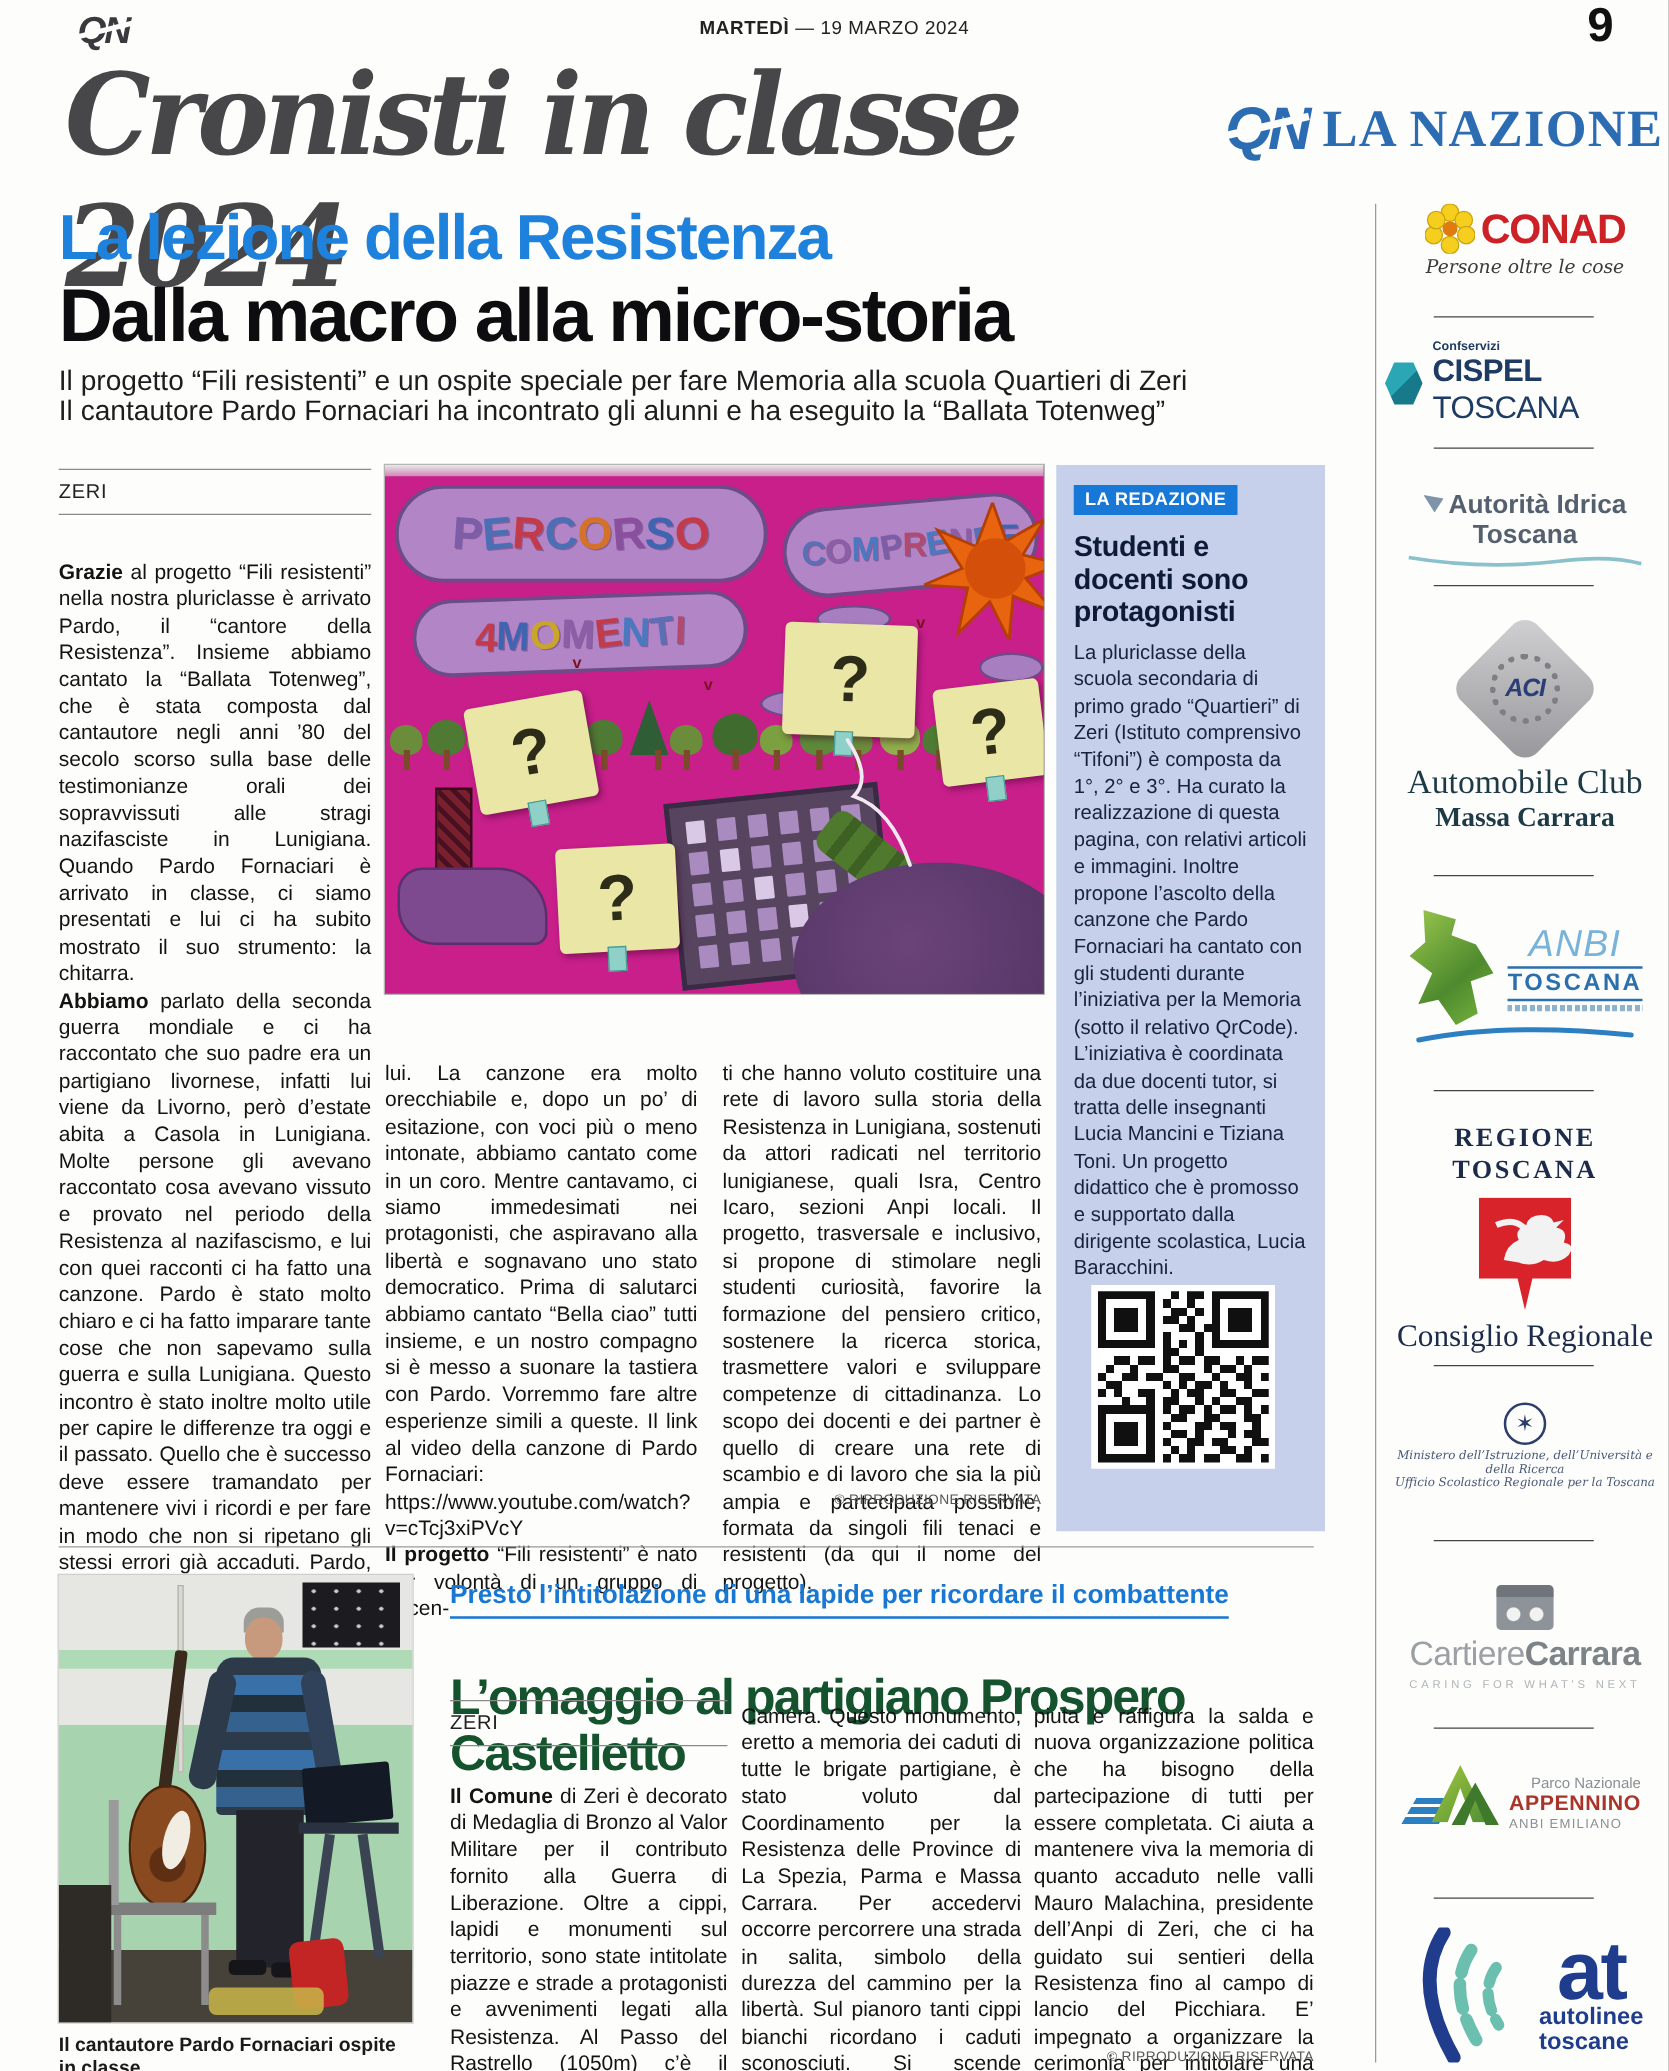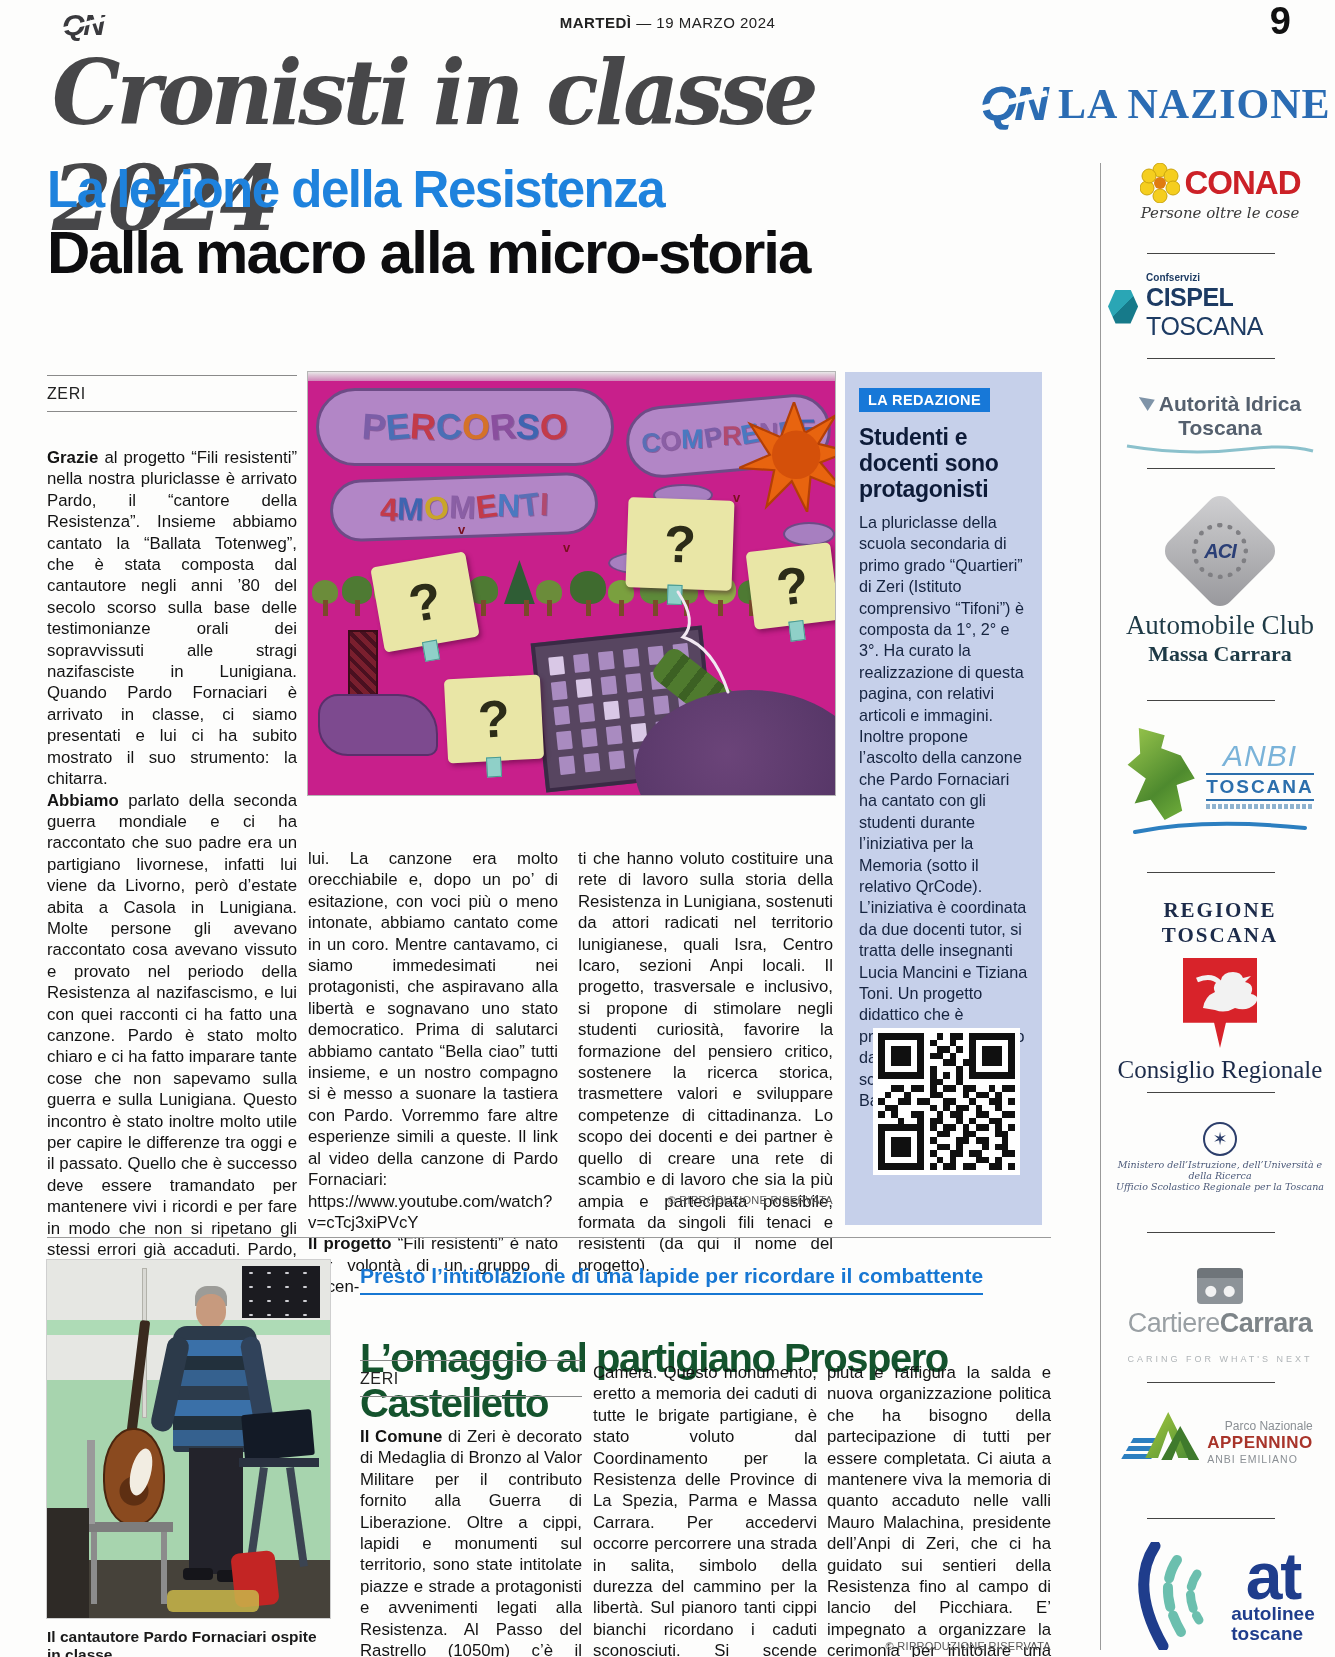--- a/index.html
+++ b/index.html
@@ -56,21 +56,21 @@
   .bldg .bwin div{background:#a98bc0;border-radius:1px}
   .tower{position:absolute;left:40px;top:258px;width:30px;height:78px;background:repeating-linear-gradient(45deg,#7a1f2e 0 5px,#4a1020 5px 9px);border:2px solid #3a0c18}
   .mound{position:absolute;right:-30px;bottom:-55px;width:230px;height:160px;border-radius:50%;
          background:radial-gradient(circle at 40% 40%,#6b4479,#4e3160);
          background-color:#5e3b6e}
   .hedge{position:absolute;right:40px;bottom:70px;width:150px;height:38px;background:repeating-linear-gradient(90deg,#4f7a2e 0 14px,#3c6123 14px 22px);transform:rotate(38deg);border-radius:10px}
   .pathp{position:absolute;left:10px;top:322px;width:120px;height:62px;background:#7d4a8f;border-radius:20px 40px 10px 30px;border:2px solid #5a2f6b}
   .bird{position:absolute;color:#7a1020;font-weight:900;font-size:13px}
 
   
-  .sidebar{left:845px;top:372px;width:197px;height:853px;background:#c6d0ea;padding:16px 14px}
+  .sidebar{left:845px;top:372px;width:215px;height:853px;background:#c6d0ea;padding:16px 14px}
   .badge{display:inline-block;background:#1778d8;color:#fff;font-weight:800;font-size:14.5px;
          letter-spacing:.4px;padding:4px 9px}
   .sb-title{margin-top:12px;font-size:23px;line-height:26px;font-weight:800;color:#0d1b38;letter-spacing:-.3px}
   .sb-body{margin-top:10px;font-size:16.2px;line-height:21.4px;color:#15233f}
   .qrbox{position:absolute;left:28px;top:656px;width:147px;height:147px;background:#fff;padding:5px}
 
   
   .vrule{left:1100px;top:163px;width:1px;height:1487px;background:#9a9a9a}
   .sep{left:1147px;width:128px;height:1px;background:#444}
   .sp{left:1108px;width:224px;text-align:center}
@@ -97,21 +97,21 @@
   .reg-shield{width:74px;height:90px;margin:10px auto 8px;background:#d8232a;
               clip-path:polygon(0 0,100% 0,100% 72%,58% 72%,50% 100%,42% 72%,0 72%);position:relative}
   .reg-sub{font-family:"Liberation Serif",serif;font-size:25px;color:#1c2b4a}
   .min-emb{width:34px;height:34px;margin:0 auto;border:2px solid #2c3e6b;border-radius:50%;
            display:flex;align-items:center;justify-content:center;color:#2c3e6b;font-size:18px}
   .min-line{font-family:"DejaVu Serif",serif;font-style:italic;font-size:9.5px;color:#4a5878;margin-top:3px}
   .cart-mark{width:46px;height:36px;margin:0 auto;background:#8d9398;border-radius:4px;
              background-image:radial-gradient(circle at 30% 65%,#f2f2f2 5px,transparent 6px),radial-gradient(circle at 70% 65%,#f2f2f2 5px,transparent 6px),linear-gradient(#6f757a 10px,transparent 10px)}
   .cart-n1{font-size:27px;font-weight:300;color:#9aa0a4;letter-spacing:-.5px}
   .cart-n2{font-size:27px;font-weight:800;color:#7d8488;letter-spacing:-.5px}
-  .cart-tag{font-size:9px;letter-spacing:3px;color:#b0b5b8;margin-top:15px}
+  .cart-tag{font-size:9px;letter-spacing:3px;color:#b0b5b8;margin-top:3px}
   .parco-ic{width:74px;height:60px;position:relative;flex:none}
   .parco-a1{position:absolute;left:18px;top:0;width:46px;height:46px;background:linear-gradient(135deg,#a6c93e,#4f8f35);clip-path:polygon(50% 0,100% 100%,72% 100%,50% 40%,28% 100%,0 100%)}
   .parco-a2{position:absolute;left:34px;top:14px;width:38px;height:34px;background:#3f7a2c;clip-path:polygon(50% 0,100% 100%,72% 100%,50% 42%,28% 100%,0 100%)}
   .parco-bars{position:absolute;left:0;top:26px;width:30px;height:22px;background:repeating-linear-gradient(180deg,#2c7fc0 0 5px,transparent 5px 8px);transform:skewX(-30deg)}
   .parco-l1{font-size:12px;color:#8a8f94;text-align:right}
   .parco-l2{font-size:17px;font-weight:900;color:#a8342a;text-align:left;letter-spacing:.5px}
   .parco-l3{font-size:10.5px;color:#8a8f94;text-align:left;letter-spacing:1px}
   .at-abbr{font-size:66px;font-weight:900;color:#1f3d8c;line-height:.85;letter-spacing:-2px}
   .at-sub{font-size:19px;font-weight:700;color:#1f3d8c;line-height:20px;text-align:left}
 
@@ -134,20 +134,24 @@
   <div class="abs pagenum">9</div>
 
   <div class="abs masthead">Cronisti in classe 2024</div>
   <div class="abs brand">
     <span class="bqn">QN</span>
     <span class="bnz">LA NAZIONE</span>
   </div>
 
   <div class="abs overline">La lezione della Resistenza</div>
   <div class="abs headline">Dalla macro alla micro-storia</div>
+  <div class="abs subhead">
+    <div>Il progetto “Fili resistenti” e un ospite speciale per fare Memoria alla scuola Quartieri di Zeri</div>
+    <div>Il cantautore Pardo Fornaciari ha incontrato gli alunni e ha eseguito la “Ballata Totenweg”</div>
+  </div>
 
   <div class="abs" style="left:47px;top:375px;width:250px">
     <div class="kick">ZERI</div>
   </div>
   <div class="abs bodycol" style="left:47px;top:447px;width:250px">
     <p><span class="lead">Grazie</span><span> al progetto “Fili resistenti” nella nostra pluriclasse è arrivato Pardo, il “cantore della Resistenza”. Insieme abbiamo cantato la “Ballata Totenweg”, che è stata composta dal cantautore negli anni ’80 del secolo scorso sulla base delle testimonianze orali dei sopravvissuti alle stragi nazifasciste in Lunigiana. Quando Pardo Fornaciari è arrivato in classe, ci siamo presentati e lui ci ha subito mostrato il suo strumento: la chitarra.</span></p>
     <p><span class="lead">Abbiamo</span><span> parlato della seconda guerra mondiale e ci ha raccontato che suo padre era un partigiano livornese, infatti lui viene da Livorno, però d’estate abita a Casola in Lunigiana. Molte persone gli avevano raccontato cosa avevano vissuto e provato nel periodo della Resistenza al nazifascismo, e lui con quei racconti ci ha fatto una canzone. Pardo è stato molto chiaro e ci ha fatto imparare tante cose che non sapevamo sulla guerra e sulla Lunigiana. Questo incontro è stato inoltre molto utile per capire le differenze tra oggi e il passato. Quello che è successo deve essere tramandato per mantenere vivi i ricordi e per fare in modo che non si ripetano gli stessi errori già accaduti. Pardo, che era simpatico e scherzoso, ci ha messo un po’ in soggezione nel momento in cui ci ha chiesto di cantare assieme a</span></p>
   </div>
 
   <div class="abs draw">

